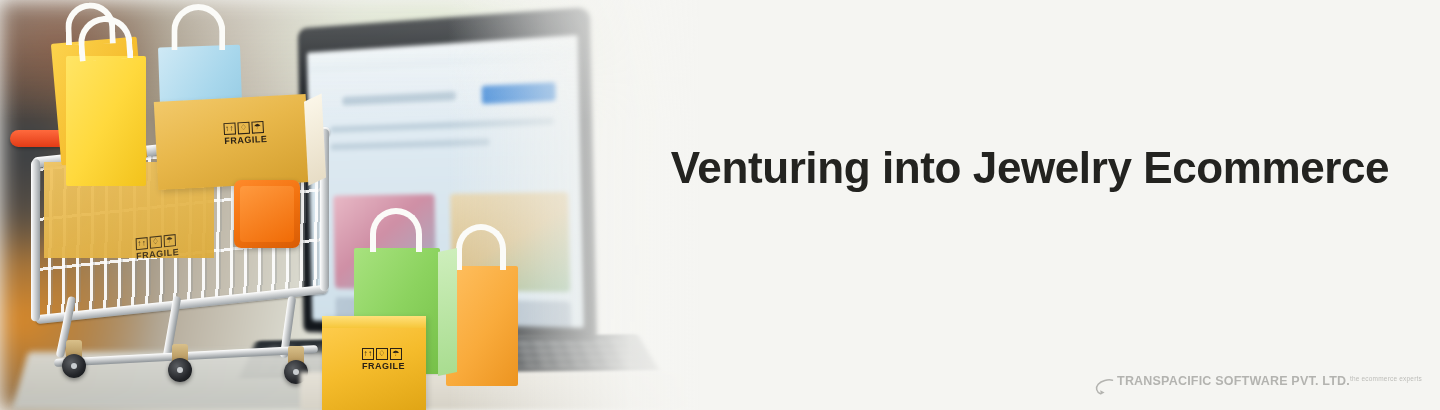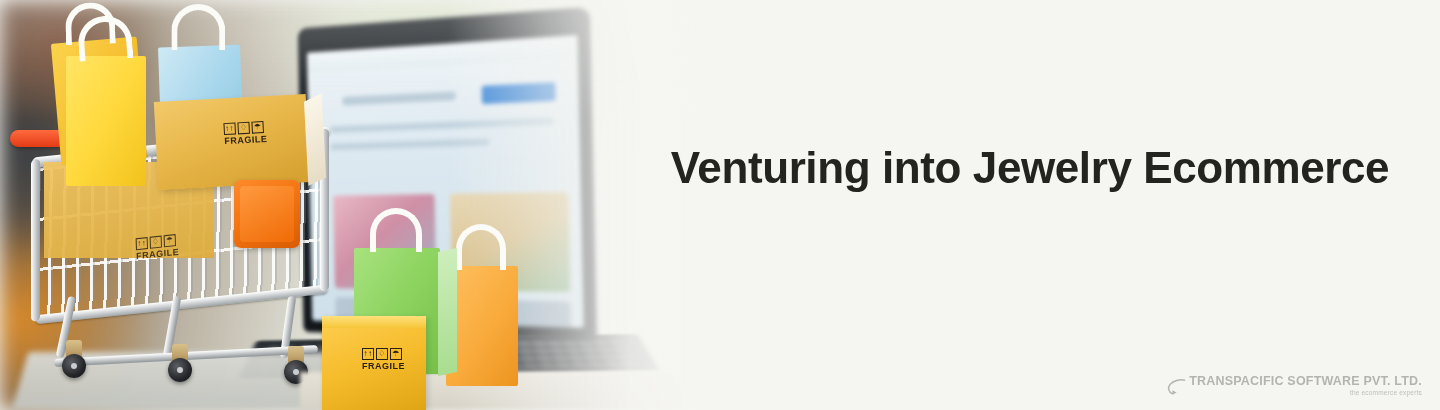--- a/index.html
+++ b/index.html
@@ -361,21 +361,21 @@
     position:absolute;
     right:18px; bottom:12px;
     display:flex; align-items:flex-start;
     opacity:.62;
   }
   .logo-mark {
     width:22px; height:20px;
     margin-right:1px; margin-top:4px;
     flex:none;
   }
-  .logo-text { display:flex; flex-direction:column; }
+  .logo-text { display:flex; flex-direction:row; }
   .logo-name {
     font-size:12.5px;
     font-weight:700;
     letter-spacing:.2px;
     color:#8c8c88;
     white-space:nowrap;
   }
   .logo-tag {
     font-size:6.5px;
     color:#9a9a95;

